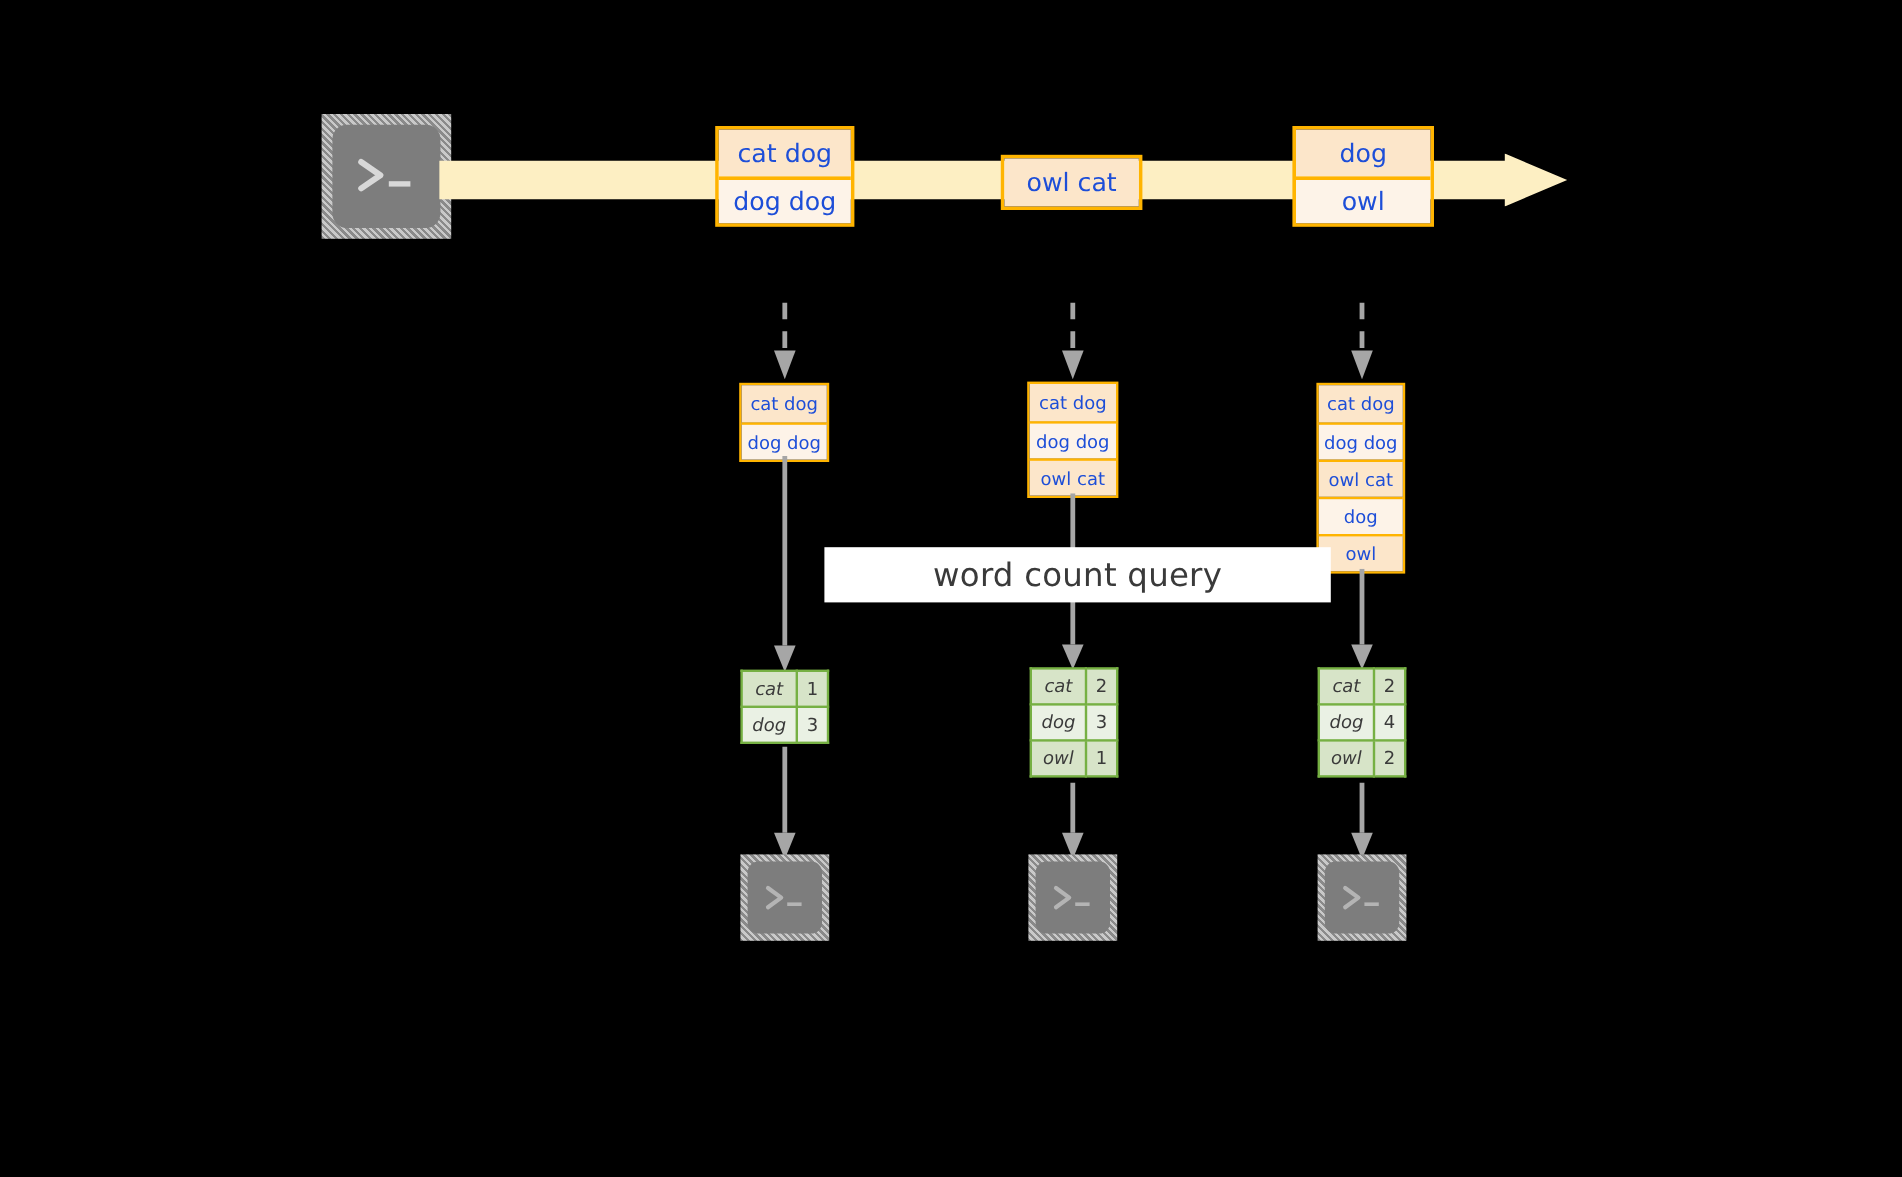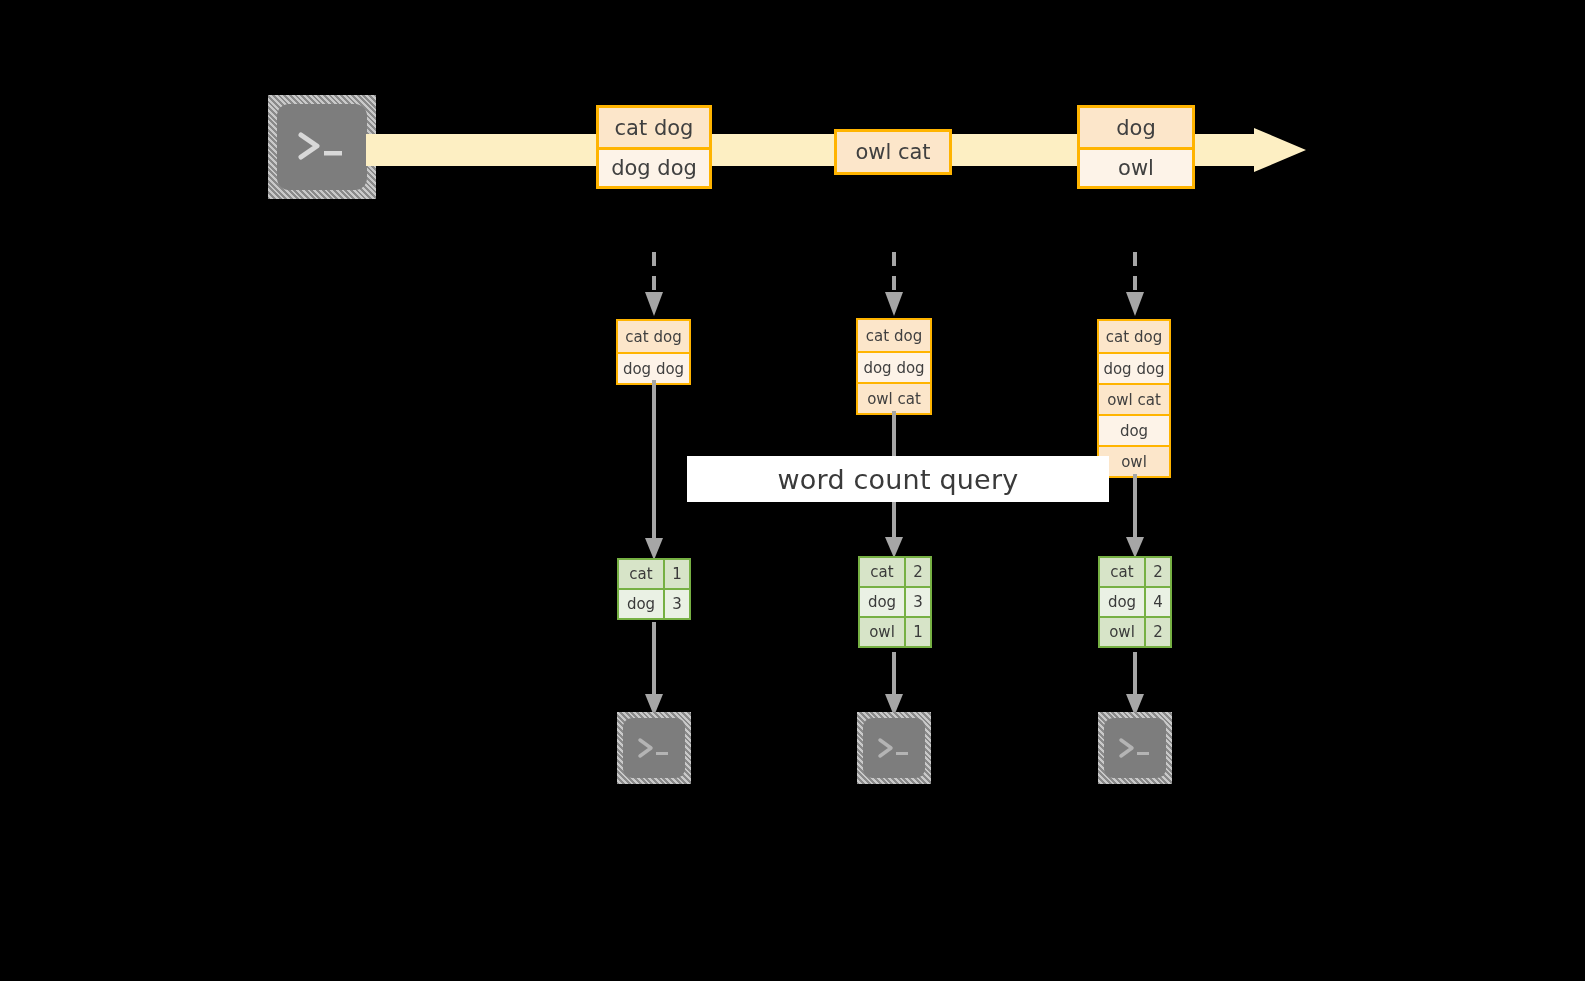--- a/index.html
+++ b/index.html
@@ -60,21 +60,21 @@
   .evt-stack {
     position: absolute;
     border: 3px solid #FFB400;
     display: flex;
     flex-direction: column;
   }
   .evt-row {
     display: flex;
     align-items: center;
     justify-content: center;
-    color: #404040;
+    color: #1d4ed8;
     white-space: nowrap;
   }
   .evt-row.shade-a { background: #FCE6CA; }
   .evt-row.shade-b { background: #FDF3E8; }
   .evt-row + .evt-row { border-top: 3px solid #FFB400; }
 
   
   #stream-box-1 { left: 596px; top: 105px; width: 116px; font-size: 21px; }
   #stream-box-1 .evt-row { height: 39px; }
   #stream-box-2 { left: 834px; top: 129px; width: 118px; font-size: 21px; }
@@ -103,21 +103,21 @@
     border-collapse: collapse;
     font-size: 15px;
   }
   .res-table td {
     border: 2px solid #76B043;
     height: 30px;
     color: #3a3a3a;
     text-align: center;
     padding: 0 4px;
   }
-  .res-table td.word { width: 46px; }
+  .res-table td.word { width: 46px; font-style: italic; }
   .res-table td.count { width: 26px; }
   .res-table tr.shade-a td { background: #D7E4C8; }
   .res-table tr.shade-b td { background: #EAF1E4; }
   #res-table-1 { left: 617px; top: 558px; }
   #res-table-2 { left: 858px; top: 556px; }
   #res-table-3 { left: 1098px; top: 556px; }
 
   
   .conn { position: absolute; }
   .conn svg { display: block; }

